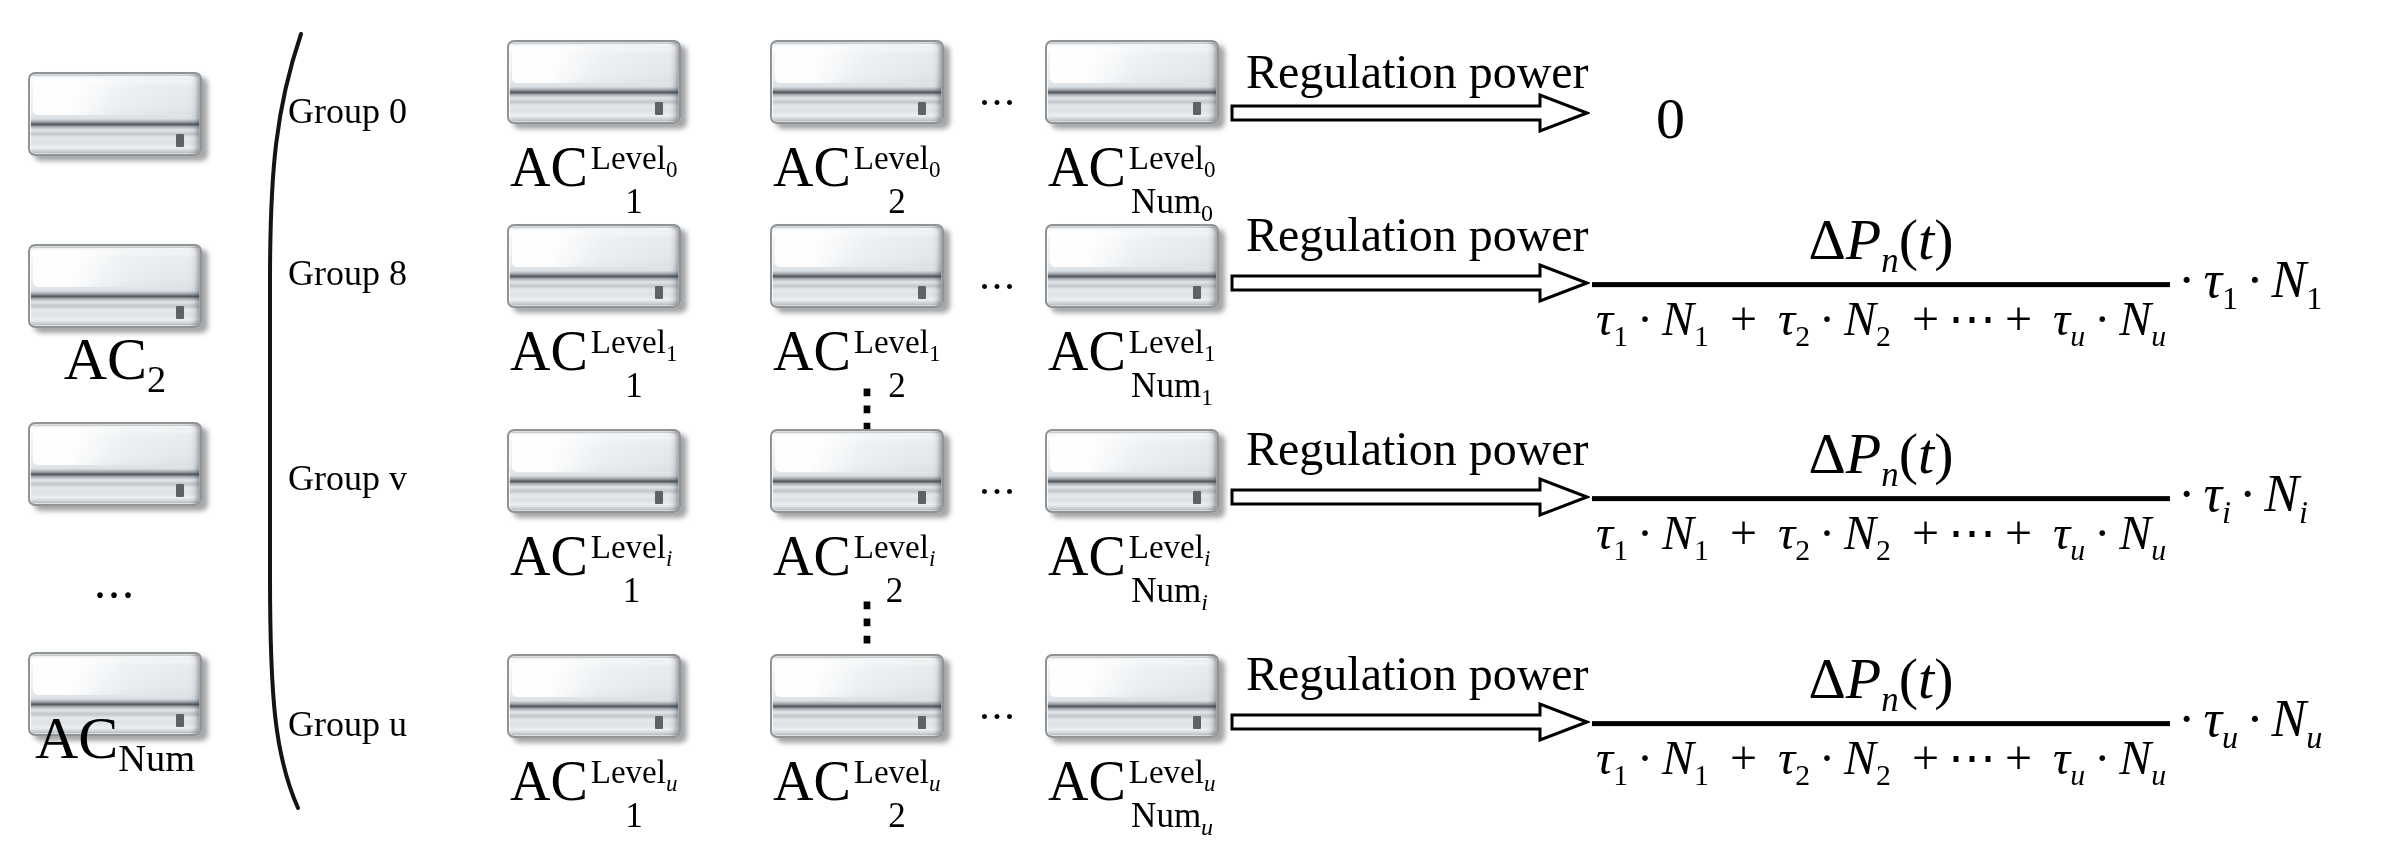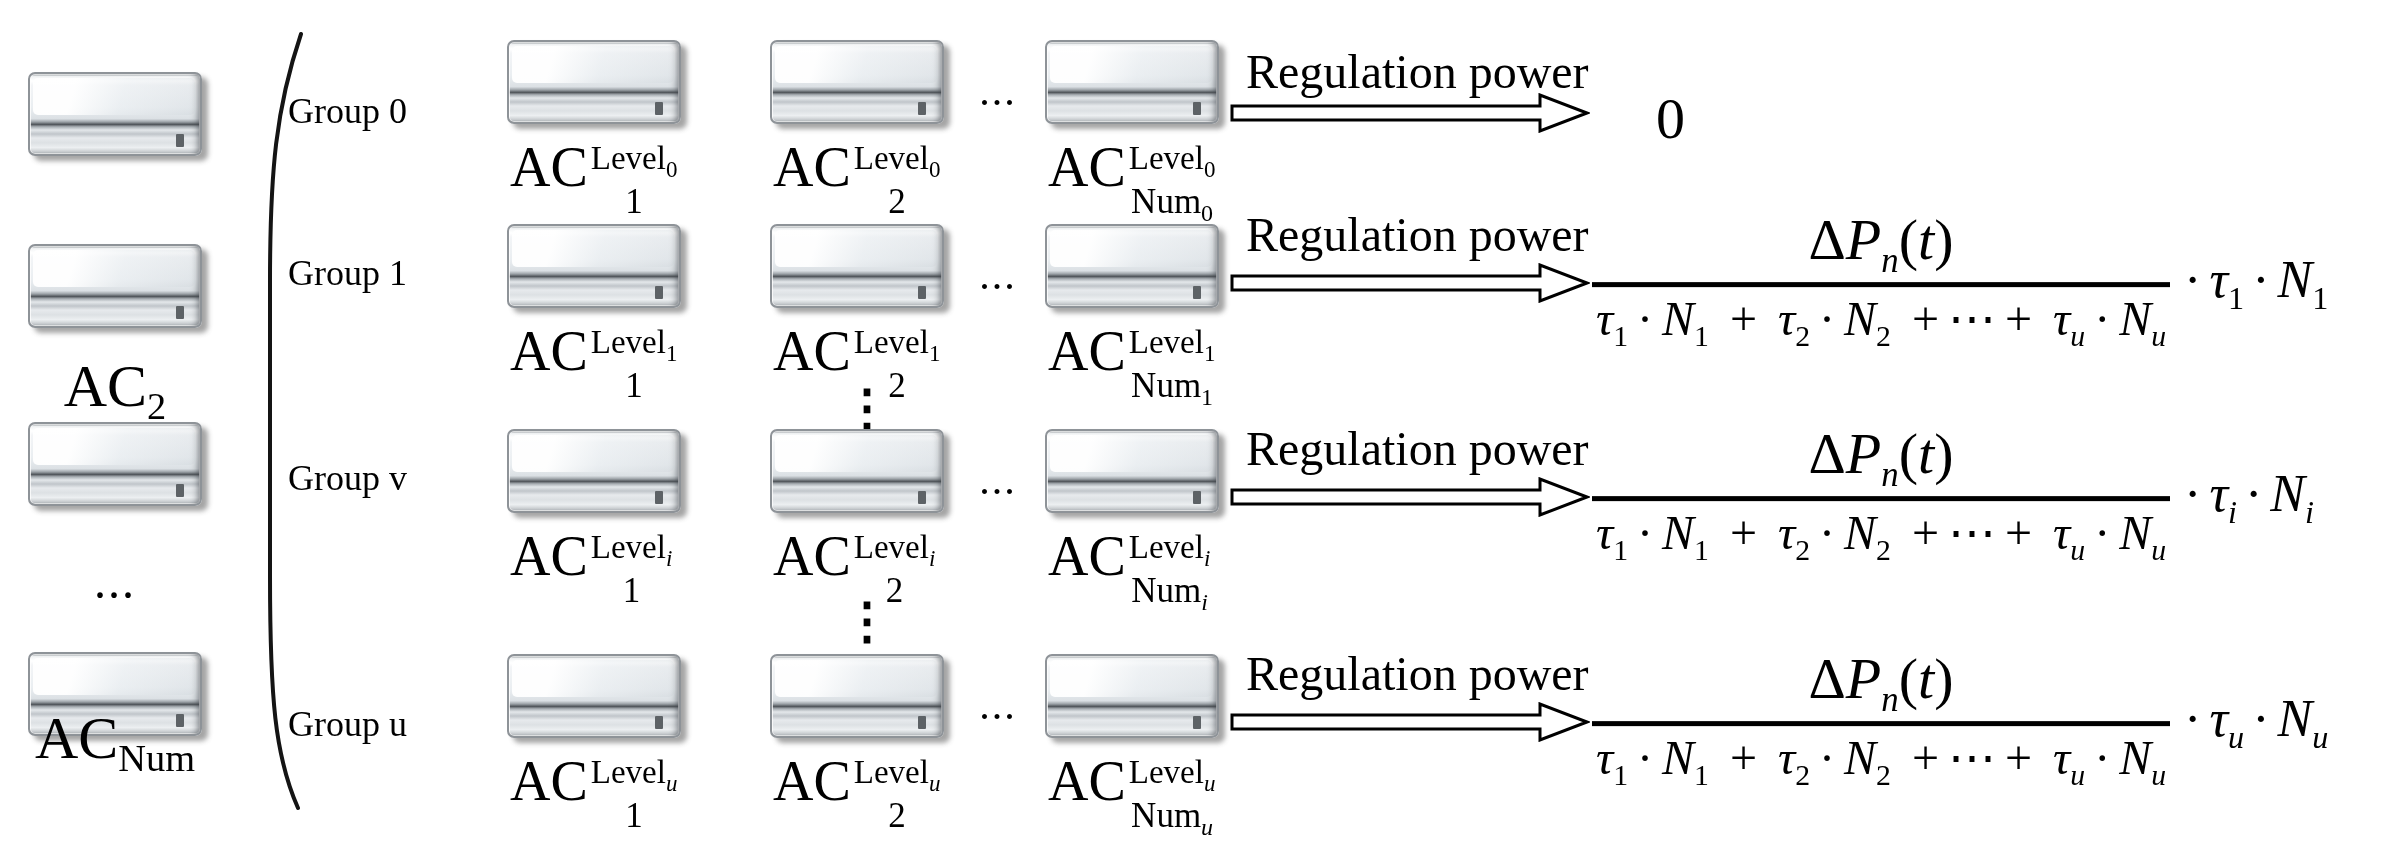--- a/index.html
+++ b/index.html
@@ -53,47 +53,47 @@
 
   
   .formula{position:absolute;left:1592px;display:flex;align-items:center;transform:translateY(-50%);white-space:nowrap;}
   .frac{display:flex;flex-direction:column;align-items:center;}
   .frac .num{font-size:58px;line-height:1;padding:0 8px 4px;}
   .frac .num sub{font-size:0.6em;}
   .frac .bar{align-self:stretch;height:5px;background:#000;}
   .frac .den{font-size:48px;line-height:1;padding:8px 4px 6px;}
   .frac .den sub{font-size:0.62em;}
   .den .op{margin:0 9px;}
-  .tail{font-size:52px;line-height:1;margin-left:6px;}
+  .tail{font-size:52px;line-height:1;margin-left:0;}
   .tail sub{font-size:0.62em;}
   .tail .op{margin:0 8px;}
 </style>
 </head>
 <body>
 
 <div id="canvas">
 
   <div class="ac" style="left:28px;top:72px"></div>
 
   <div class="ac" style="left:28px;top:244px"></div>
-  <div class="ac-name" style="left:28px;top:356px"><span>AC</span><sub>2</sub></div>
+  <div class="ac-name" style="left:28px;top:329px"><span>AC</span><sub>2</sub></div>
 
   <div class="ac" style="left:28px;top:422px"></div>
 
   <div class="ldots" style="top:558px">...</div>
 
   <div class="ac" style="left:28px;top:652px"></div>
   <div class="ac-name" style="left:28px;top:708px"><span>AC</span><sub>Num</sub></div>
 
   <svg class="abs" style="left:256px;top:30px" width="50" height="782" viewBox="0 0 50 782">
     <path d="M 45 4 C 20 78 14 140 14 252 L 14 546 C 14 668 19 726 42 778" fill="none" stroke="#141414" stroke-width="4" stroke-linecap="round"></path>
   </svg>
 
   <div class="group-label" style="top:93px">Group 0</div>
-  <div class="group-label" style="top:255px">Group 1</div>
+  <div class="group-label" style="top:255px">Group 8</div>
   <div class="group-label" style="top:706px">Group u</div>
   <div class="group-label" style="top:460px">Group v</div>
 
   <div class="ac" style="left:507px;top:40px"></div>
   <div class="ac" style="left:770px;top:40px"></div>
   <div class="hdots" style="left:958px;top:70px">...</div>
   <div class="ac" style="left:1045px;top:40px"></div>
 
   <div class="unit-label" style="left:510px;top:142px">
     <span>AC</span>

